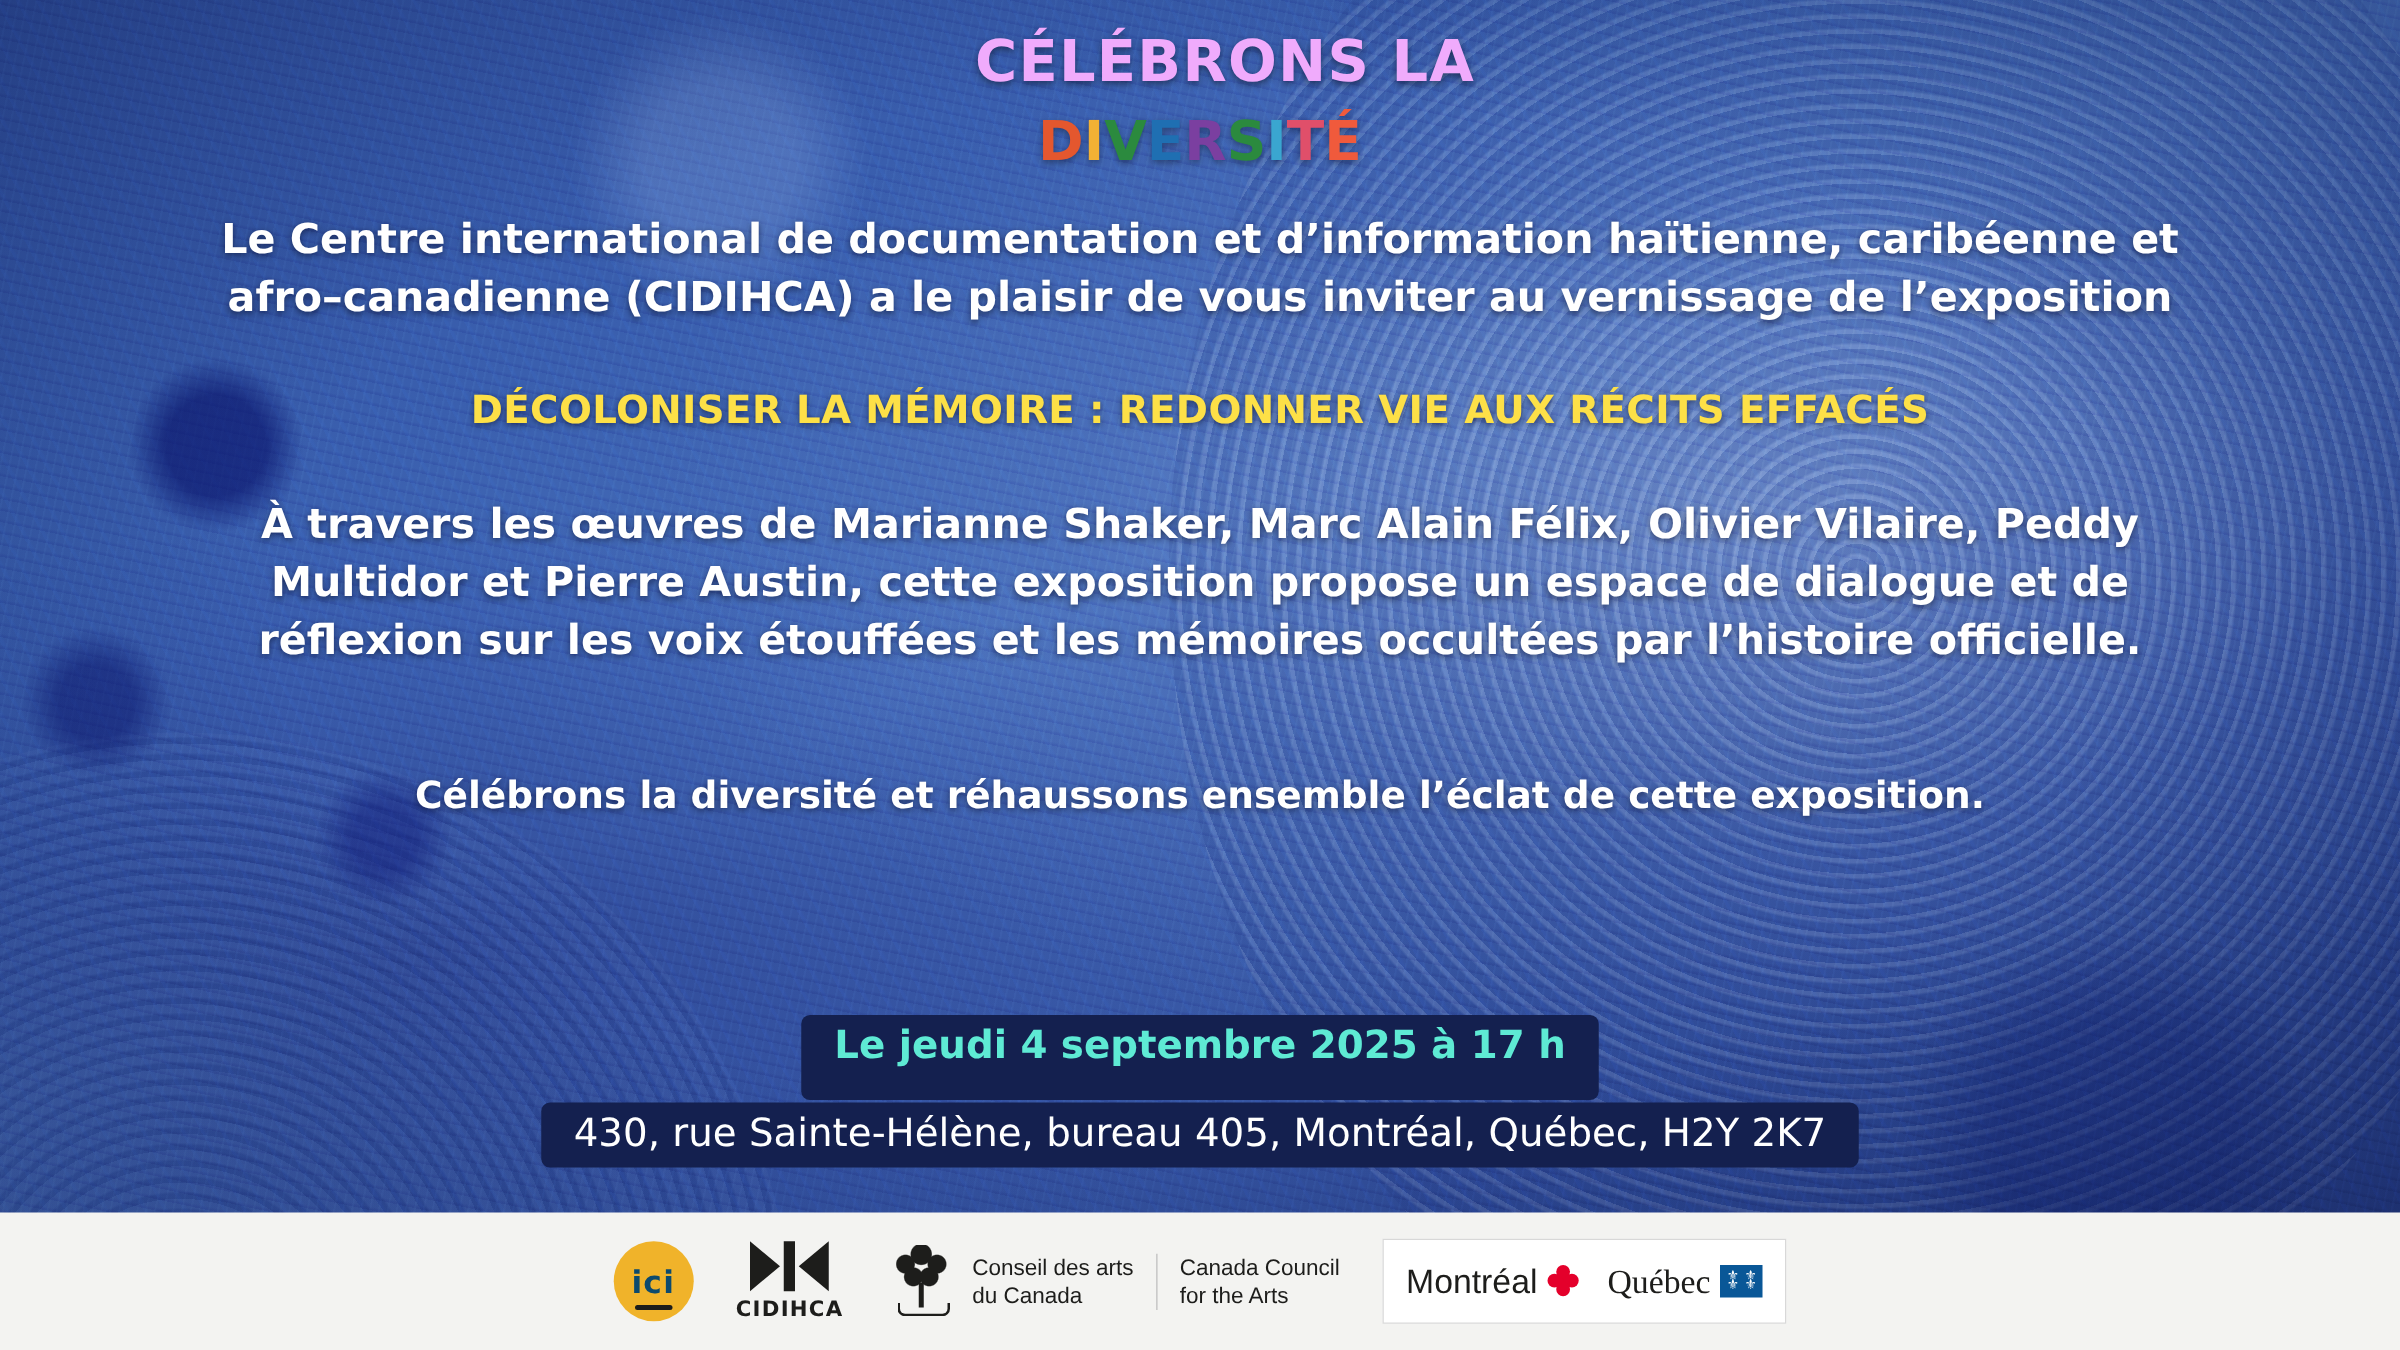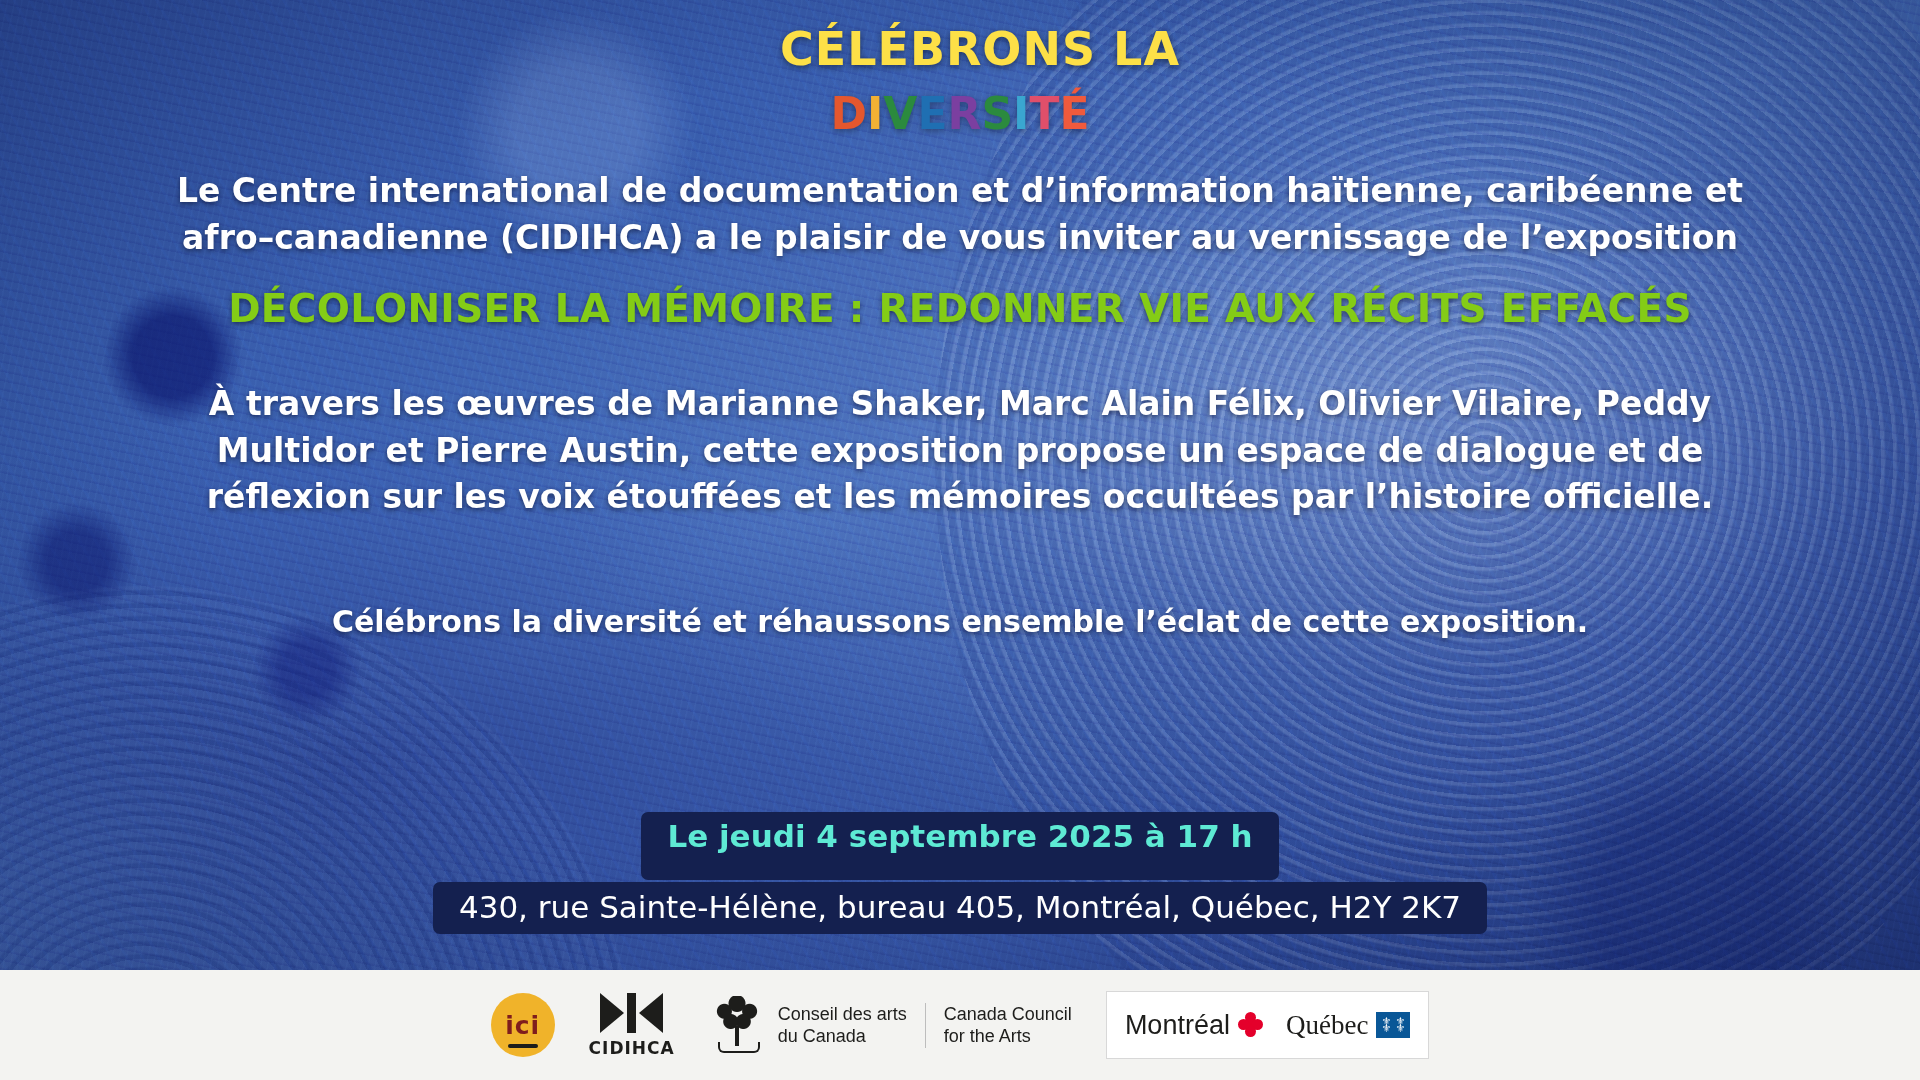--- a/index.html
+++ b/index.html
@@ -88,21 +88,21 @@
     left: 0;
     right: 0;
     text-align: center;
     z-index: 5;
   }
   .logo-line1 {
     font-family: "DejaVu Sans", sans-serif;
     font-weight: bold;
     font-size: 46px;
     letter-spacing: 1px;
-    color: #fde047;
+    color: #f0abfc;
     line-height: 1;
     text-shadow: 0 2px 6px rgba(0,0,0,0.45);
     padding-left: 40px;
   }
   .logo-line2 {
     margin-top: 20px;
     font-family: "DejaVu Sans", sans-serif;
     font-weight: bold;
     font-size: 44px;
     letter-spacing: 0px;
@@ -127,25 +127,25 @@
     color: #ffffff;
     text-shadow: 0 2px 5px rgba(0,0,20,0.5);
   }
   .intro {
     font-size: 33px;
     line-height: 1.42;
     width: 1620px;
     margin: 0 auto;
   }
   .exhibit-title {
-    margin-top: 24px;
-    font-size: 39px;
+    margin-top: 48px;
+    font-size: 31px;
     font-weight: bold;
     letter-spacing: 0.3px;
-    color: #84cc16;
+    color: #fde047;
     font-family: "DejaVu Sans", sans-serif;
     text-shadow: 0 2px 5px rgba(0,0,20,0.5);
   }
   .desc {
     margin-top: 50px;
     font-size: 33px;
     line-height: 1.42;
     width: 1540px;
     margin-left: auto;
     margin-right: auto;
@@ -207,21 +207,21 @@
     justify-content: center;
     gap: 34px;
   }
   .foot-item { display: flex; align-items: center; }
 
   
   .ici {
     width: 64px; height: 64px; border-radius: 50%;
     background: #f0b32a;
     display: flex; align-items: center; justify-content: center;
-    color: #7f1d1d;
+    color: #0c4a6e;
     font-family: "DejaVu Sans", sans-serif;
     font-weight: bold; font-size: 25px; letter-spacing: 1px;
     position: relative;
   }
   .ici::after {
     content: "";
     position: absolute;
     bottom: 9px; left: 50%; transform: translateX(-50%);
     width: 30px; height: 4px;
     background: #1d1d1b;

